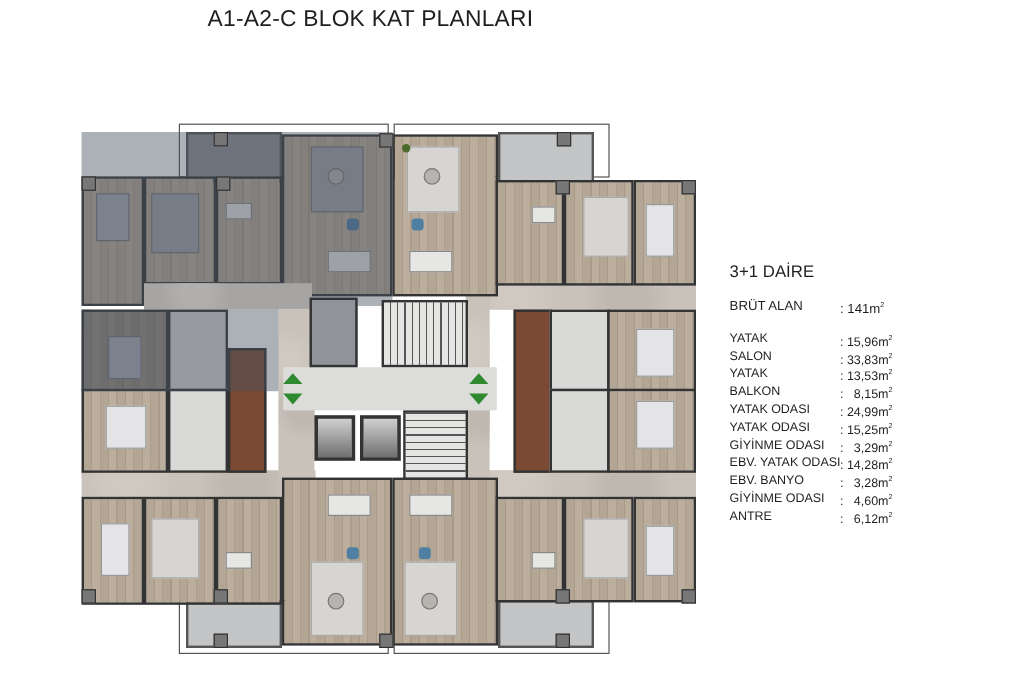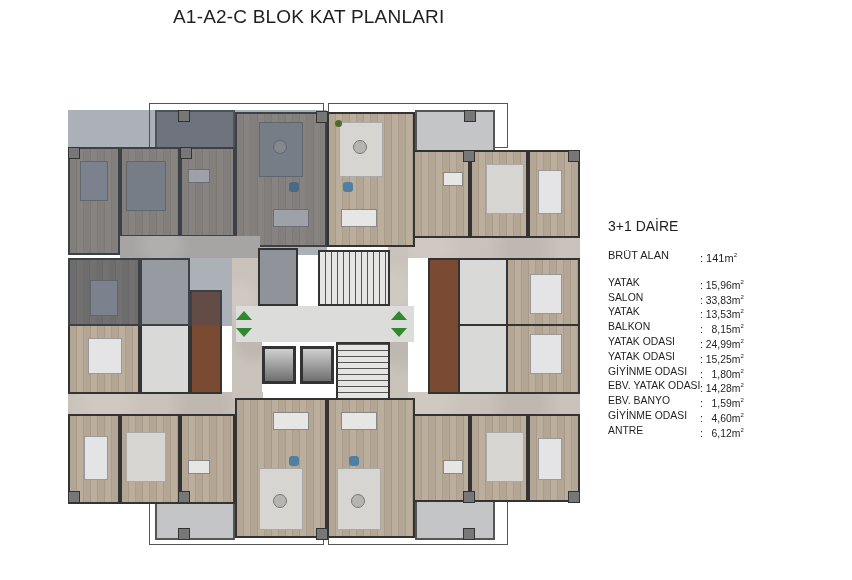--- a/index.html
+++ b/index.html
@@ -216,29 +216,29 @@
       <div class="row">
         <span class="lbl">YATAK ODASI</span>
         <span class="val"><span style="white-space:pre">: 24,99m</span><sup>2</sup></span>
       </div>
       <div class="row">
         <span class="lbl">YATAK ODASI</span>
         <span class="val"><span style="white-space:pre">: 15,25m</span><sup>2</sup></span>
       </div>
       <div class="row">
         <span class="lbl">GİYİNME ODASI</span>
-        <span class="val"><span style="white-space:pre">:   1,80m</span><sup>2</sup></span>
+        <span class="val"><span style="white-space:pre">:   3,29m</span><sup>2</sup></span>
       </div>
       <div class="row">
         <span class="lbl">EBV. YATAK ODASI</span>
         <span class="val"><span style="white-space:pre">: 14,28m</span><sup>2</sup></span>
       </div>
       <div class="row">
         <span class="lbl">EBV. BANYO</span>
-        <span class="val"><span style="white-space:pre">:   1,59m</span><sup>2</sup></span>
+        <span class="val"><span style="white-space:pre">:   3,28m</span><sup>2</sup></span>
       </div>
       <div class="row">
         <span class="lbl">GİYİNME ODASI</span>
         <span class="val"><span style="white-space:pre">:   4,60m</span><sup>2</sup></span>
       </div>
       <div class="row">
         <span class="lbl">ANTRE</span>
         <span class="val"><span style="white-space:pre">:   6,12m</span><sup>2</sup></span>
       </div>
     </div>

